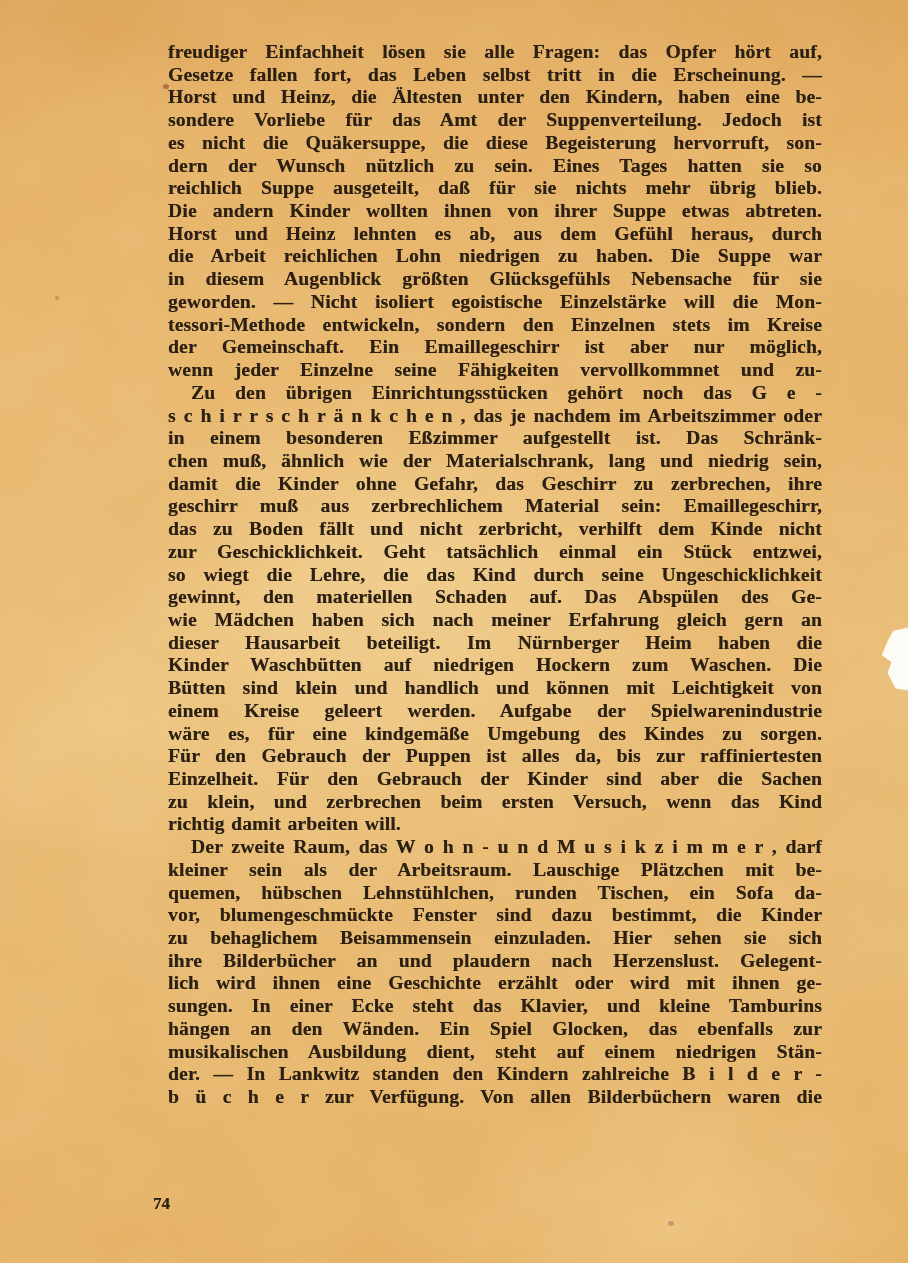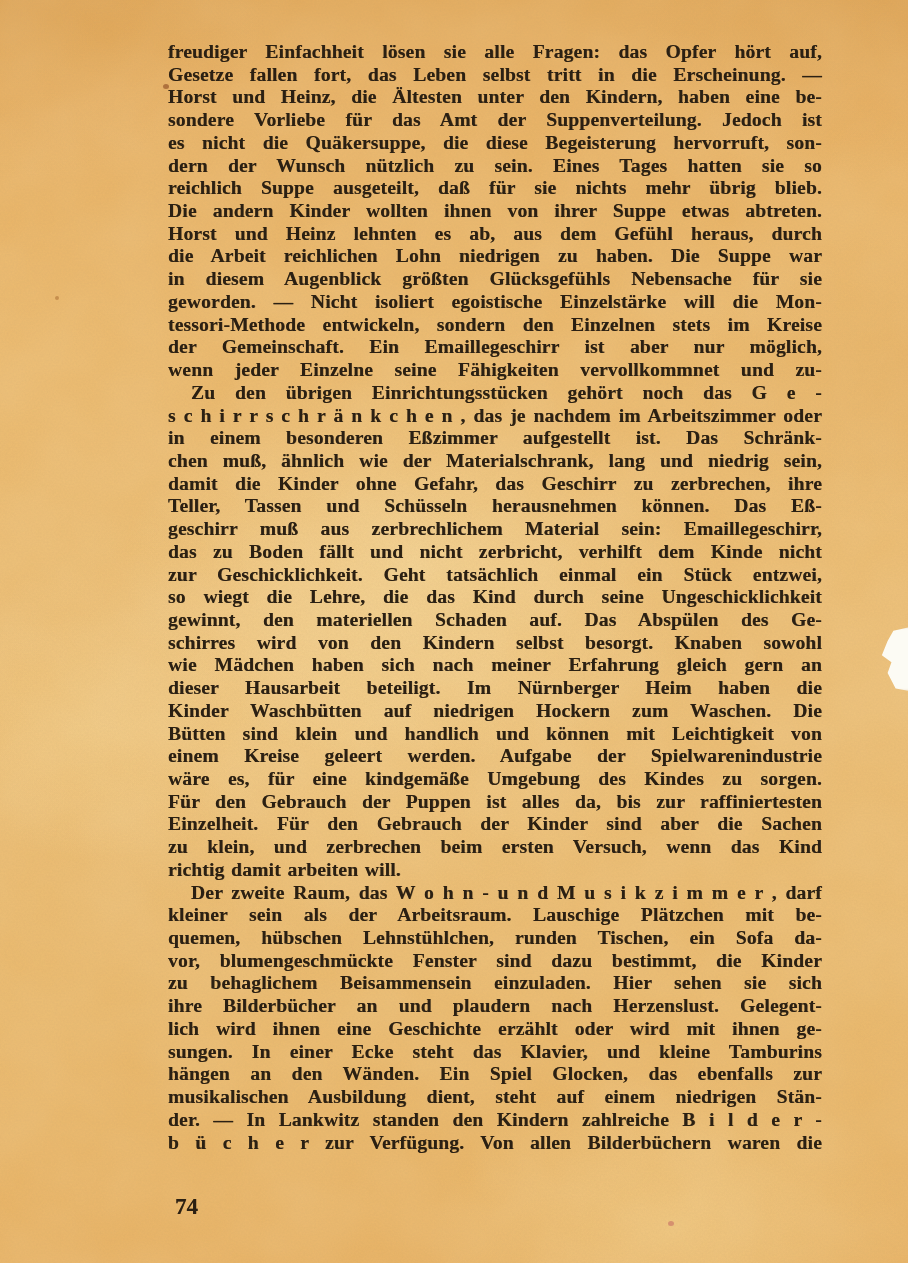--- a/index.html
+++ b/index.html
@@ -43,22 +43,22 @@
   .line {
     text-align: justify;
     text-align-last: justify;
     text-justify: inter-word;
     white-space: nowrap;
   }
   .line.nojust { text-align-last: left; }
   .line.indent { text-indent: 23px; }
   .pagenum {
     position: absolute;
-    left: 175px; top: 1194px;
-    font-size: 23px;
+    left: 153px; top: 1194px;
+    font-size: 17px;
     color: var(--ink, #2b2013);
     text-shadow: 0.3px 0.3px 0.6px rgba(48,34,18,0.55);
   }
   .damage {
     position: absolute;
     right: -2px; top: 627px;
     width: 32px; height: 64px;
     background: #fcfbf4;
     clip-path: polygon(100% 0, 48% 6%, 30% 22%, 12% 44%, 42% 55%, 30% 72%, 55% 96%, 100% 100%);
     box-shadow: inset 2px 0 3px rgba(190,140,70,0.45);
@@ -102,27 +102,25 @@
       <div class="line">in diesem Augenblick größten Glücksgefühls Nebensache für sie</div>
       <div class="line">geworden. — Nicht isoliert egoistische Einzelstärke will die Mon-</div>
       <div class="line">tessori-Methode entwickeln, sondern den Einzelnen stets im Kreise</div>
       <div class="line">der Gemeinschaft. Ein Emaillegeschirr ist aber nur möglich,</div>
       <div class="line">wenn jeder Einzelne seine Fähigkeiten vervollkommnet und zu-</div>
       <div class="line indent">Zu den übrigen Einrichtungsstücken gehört noch das G e -</div>
       <div class="line">s c h i r r s c h r ä n k c h e n , das je nachdem im Arbeitszimmer oder</div>
       <div class="line">in einem besonderen Eßzimmer aufgestellt ist. Das Schränk-</div>
       <div class="line">chen muß, ähnlich wie der Materialschrank, lang und niedrig sein,</div>
       <div class="line">damit die Kinder ohne Gefahr, das Geschirr zu zerbrechen, ihre</div>
-      <div class="line">Teller, Tassen und Schüsseln herausnehmen können. Das Eß-</div>
       <div class="line">geschirr muß aus zerbrechlichem Material sein: Emaillegeschirr,</div>
       <div class="line">das zu Boden fällt und nicht zerbricht, verhilft dem Kinde nicht</div>
       <div class="line">zur Geschicklichkeit. Geht tatsächlich einmal ein Stück entzwei,</div>
       <div class="line">so wiegt die Lehre, die das Kind durch seine Ungeschicklichkeit</div>
       <div class="line">gewinnt, den materiellen Schaden auf. Das Abspülen des Ge-</div>
-      <div class="line">schirres wird von den Kindern selbst besorgt. Knaben sowohl</div>
       <div class="line">wie Mädchen haben sich nach meiner Erfahrung gleich gern an</div>
       <div class="line">dieser Hausarbeit beteiligt. Im Nürnberger Heim haben die</div>
       <div class="line">Kinder Waschbütten auf niedrigen Hockern zum Waschen. Die</div>
       <div class="line">Bütten sind klein und handlich und können mit Leichtigkeit von</div>
       <div class="line">einem Kreise geleert werden. Aufgabe der Spielwarenindustrie</div>
       <div class="line">wäre es, für eine kindgemäße Umgebung des Kindes zu sorgen.</div>
       <div class="line">Für den Gebrauch der Puppen ist alles da, bis zur raffiniertesten</div>
       <div class="line">Einzelheit. Für den Gebrauch der Kinder sind aber die Sachen</div>
       <div class="line">zu klein, und zerbrechen beim ersten Versuch, wenn das Kind</div>
       <div class="line nojust">richtig damit arbeiten will.</div>

